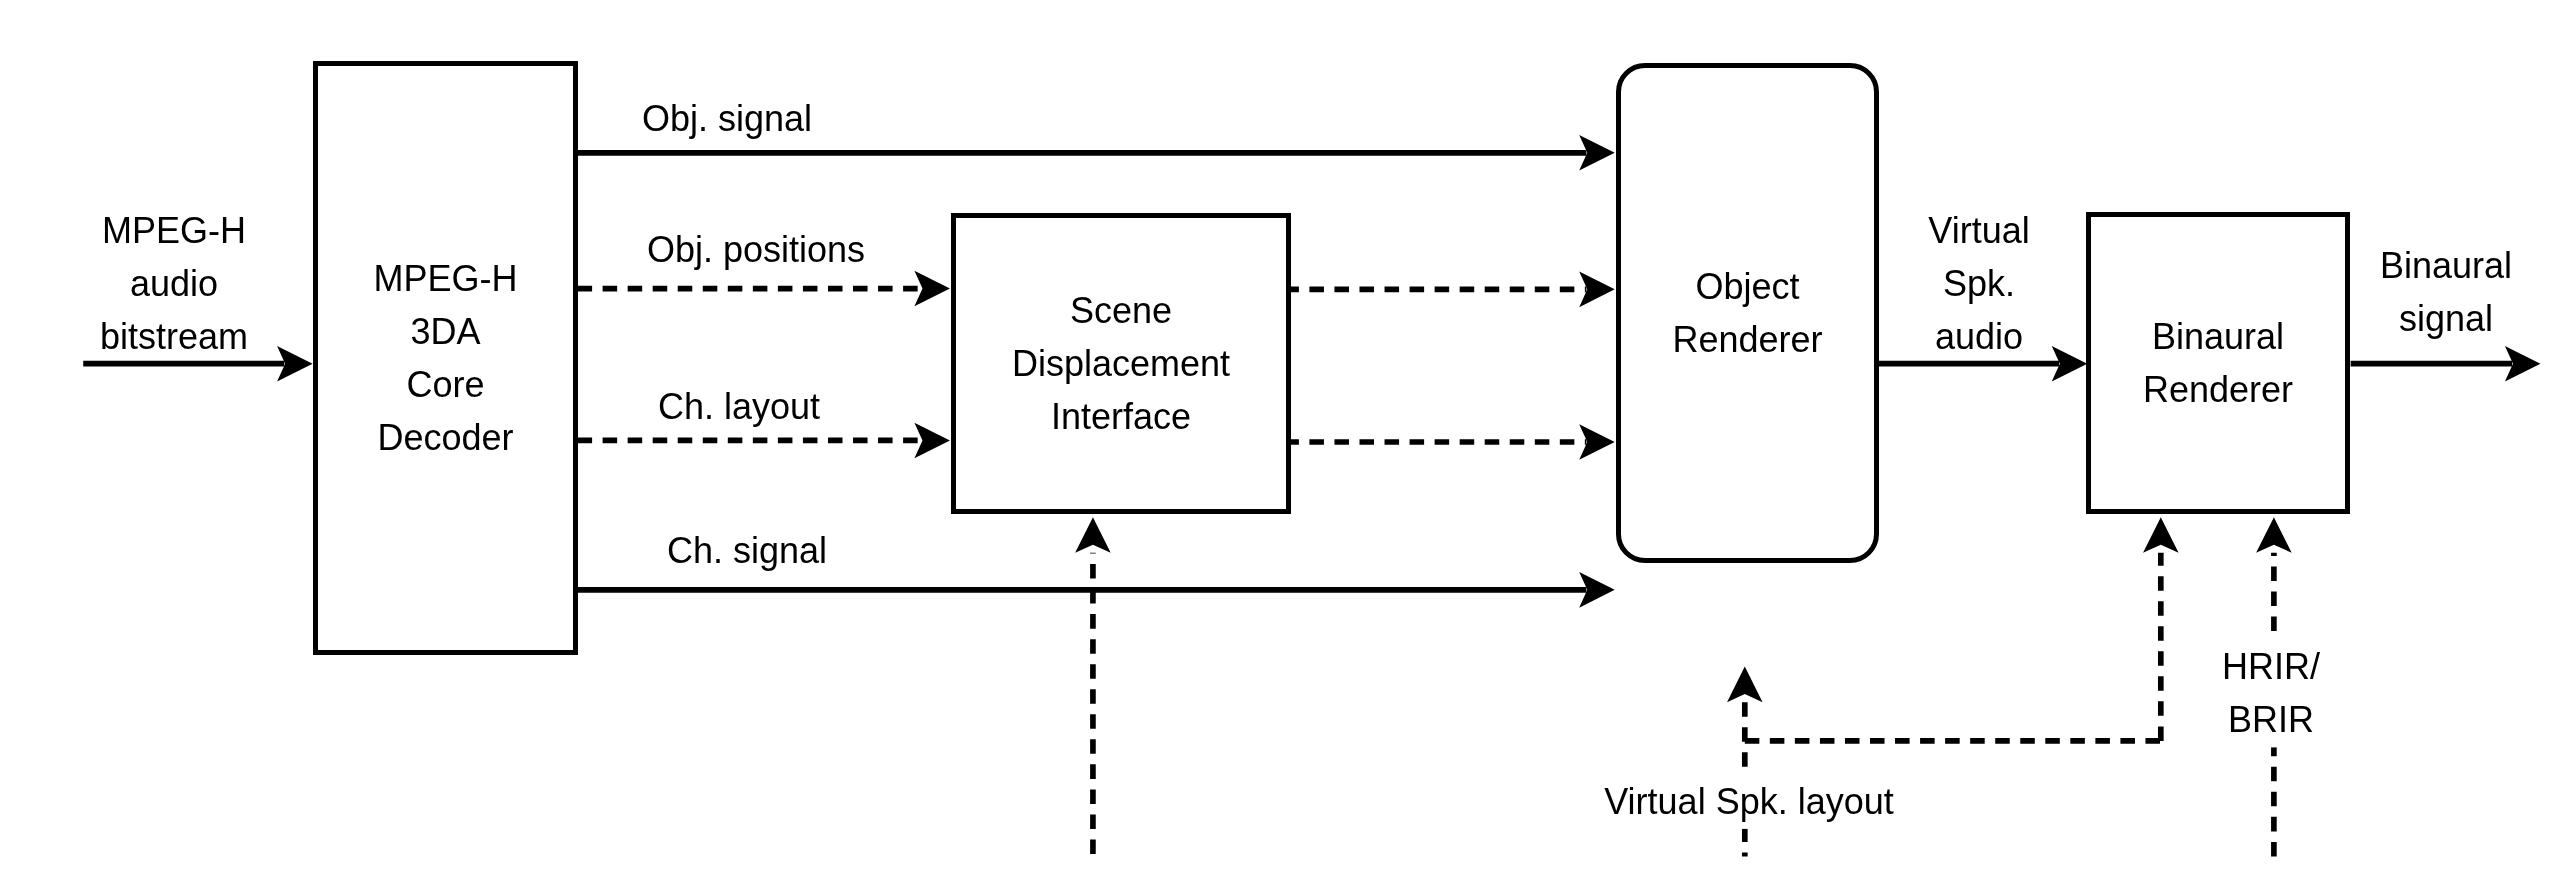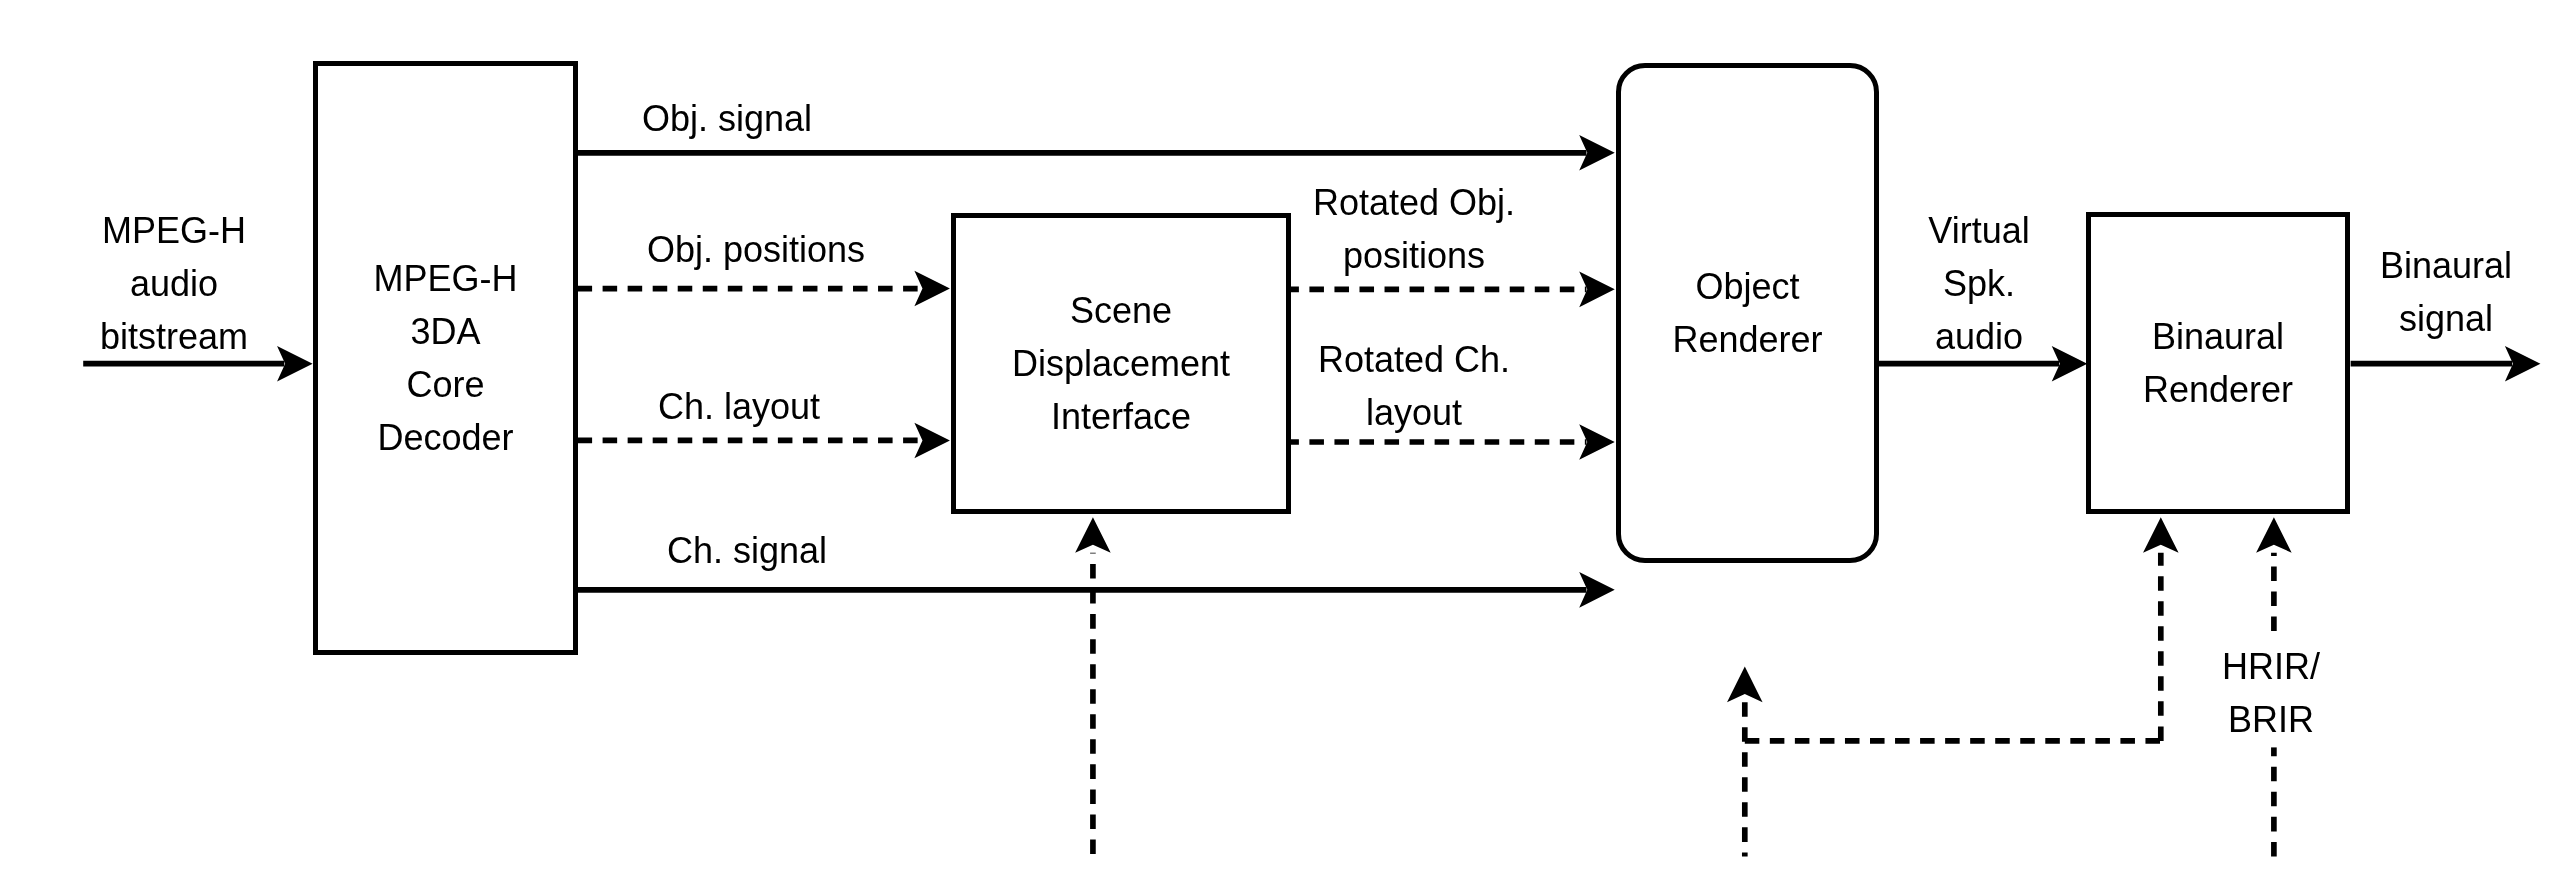--- a/index.html
+++ b/index.html
@@ -119,32 +119,29 @@
 bitstream</div>
 
   <div class="lbl" style="left:727px; top:118px;">Obj. signal</div>
 
   <div class="lbl" style="left:756px; top:249px;">Obj. positions</div>
 
   <div class="lbl" style="left:739px; top:406px;">Ch. layout</div>
 
   <div class="lbl" style="left:747px; top:550px;">Ch. signal</div>
 
-  <div class="lbl" style="left:1414px; top:229px;">Rotated Obj.
-positions</div>
 
-  <div class="lbl" style="left:1414px; top:386px;">Rotated Ch.
-layout</div>
 
   <div class="lbl" style="left:1979px; top:283px;">Virtual
 Spk.
 audio</div>
 
   <div class="lbl" style="left:2446px; top:292px;">Binaural
 signal</div>
 
 
+  <div class="lbl on-wire" style="left:1749px; top:801px;">Virtual Spk. layout</div>
 
   <div class="lbl on-wire" style="left:2271px; top:693px;">HRIR/
 BRIR</div>
 
 </div>
 
 
 </body></html>

